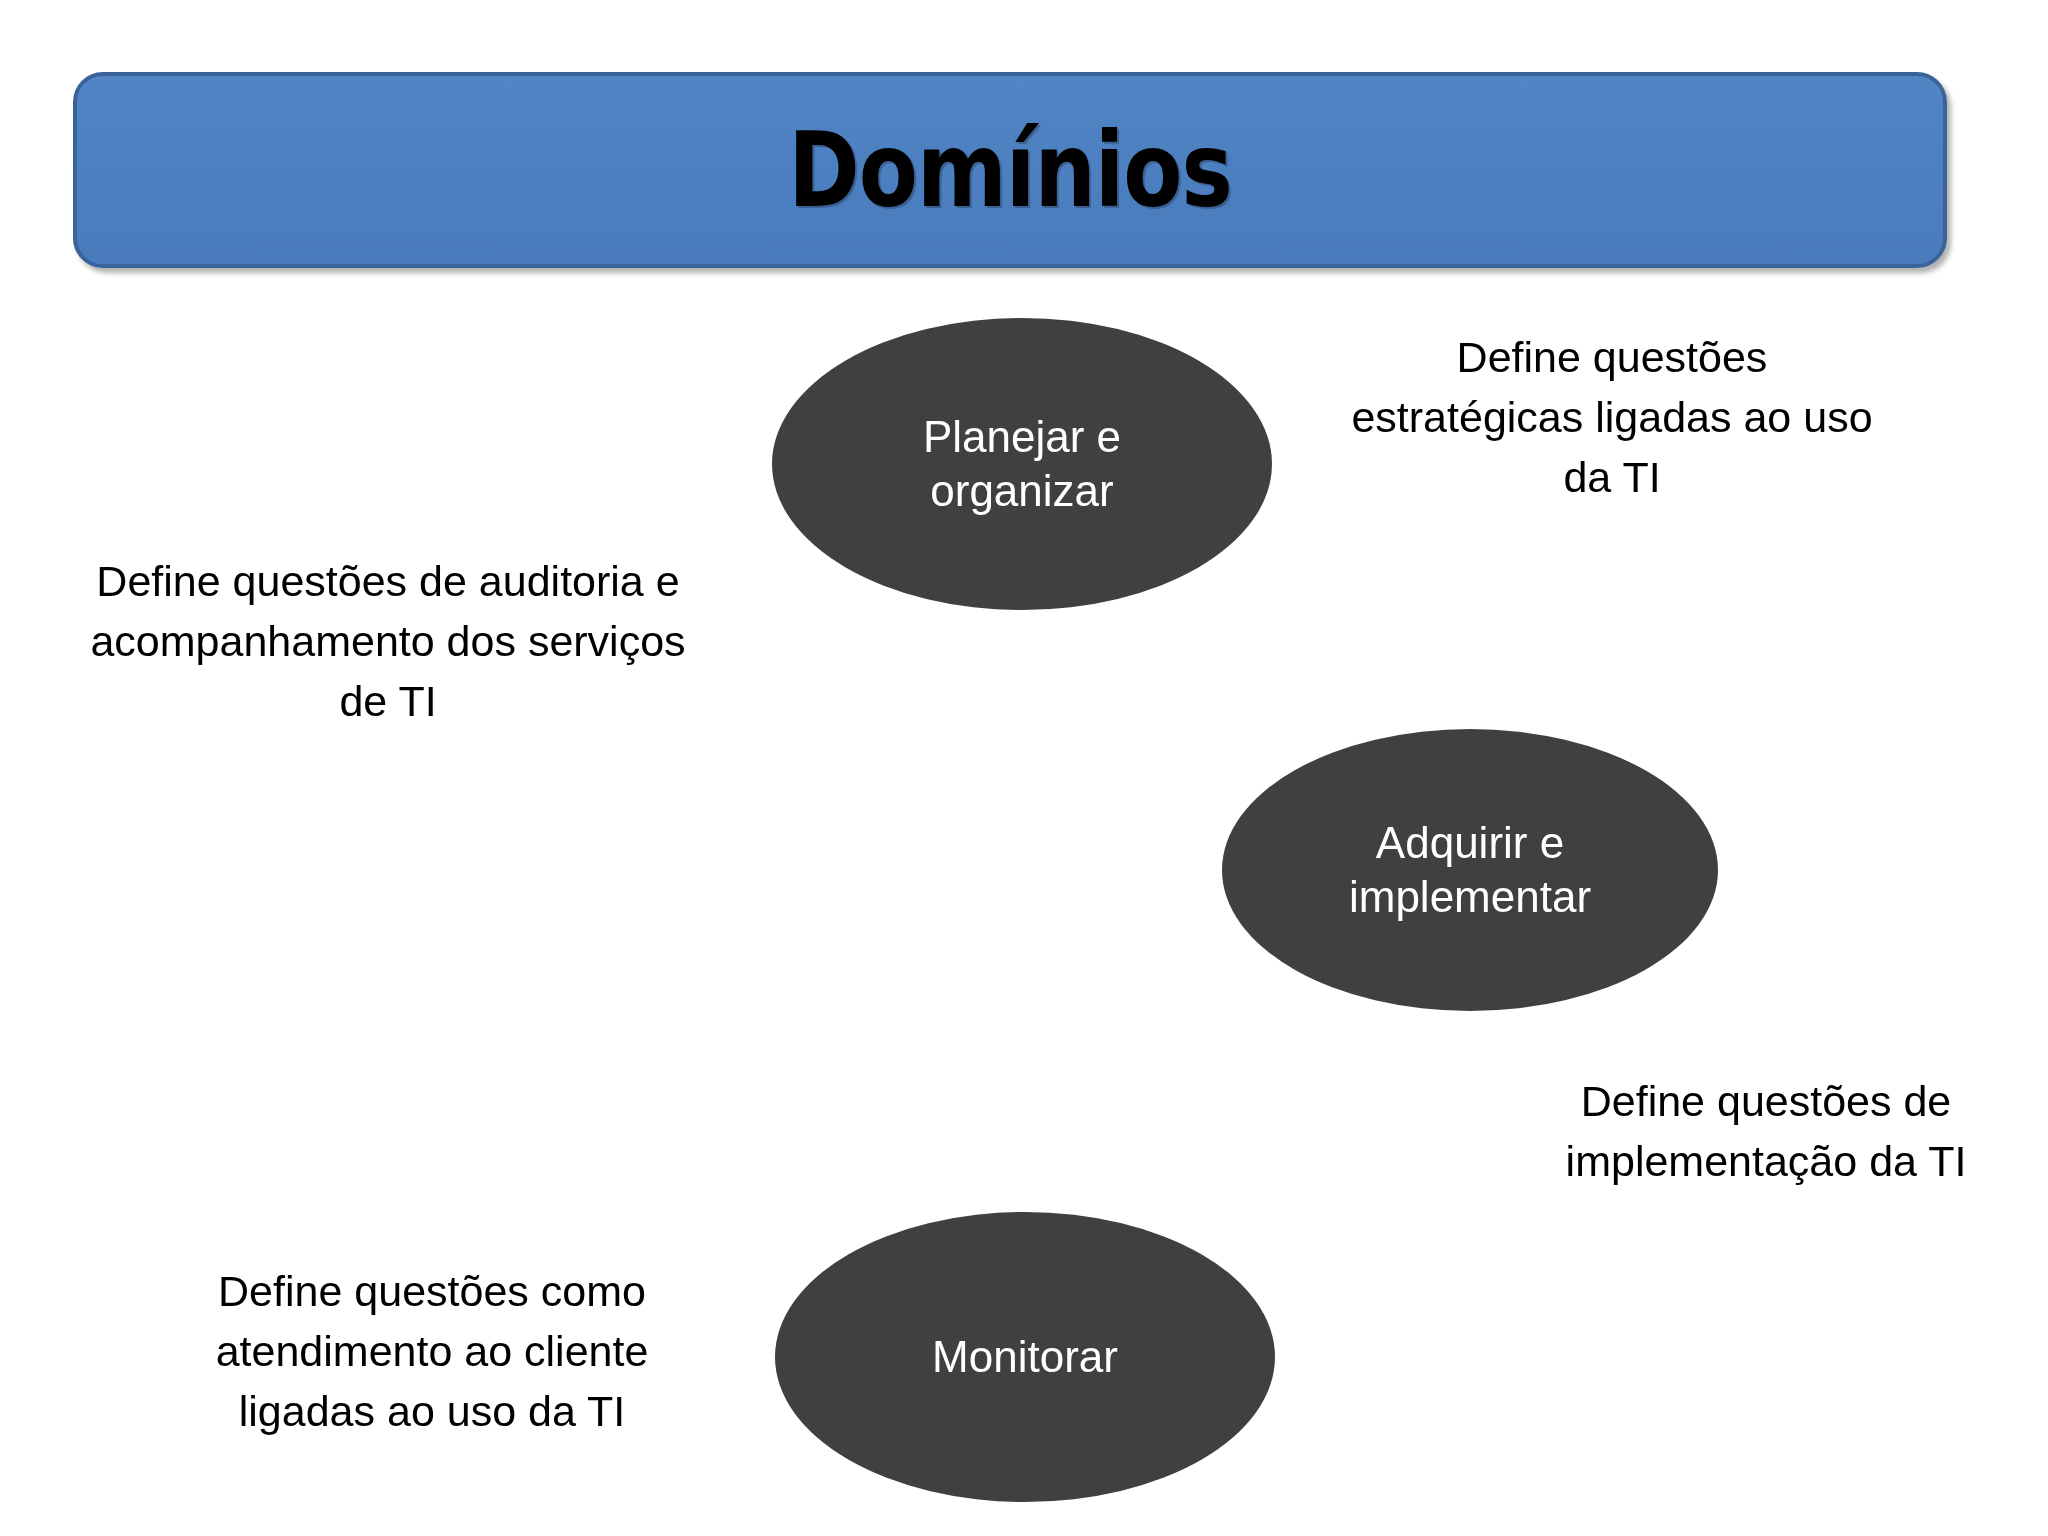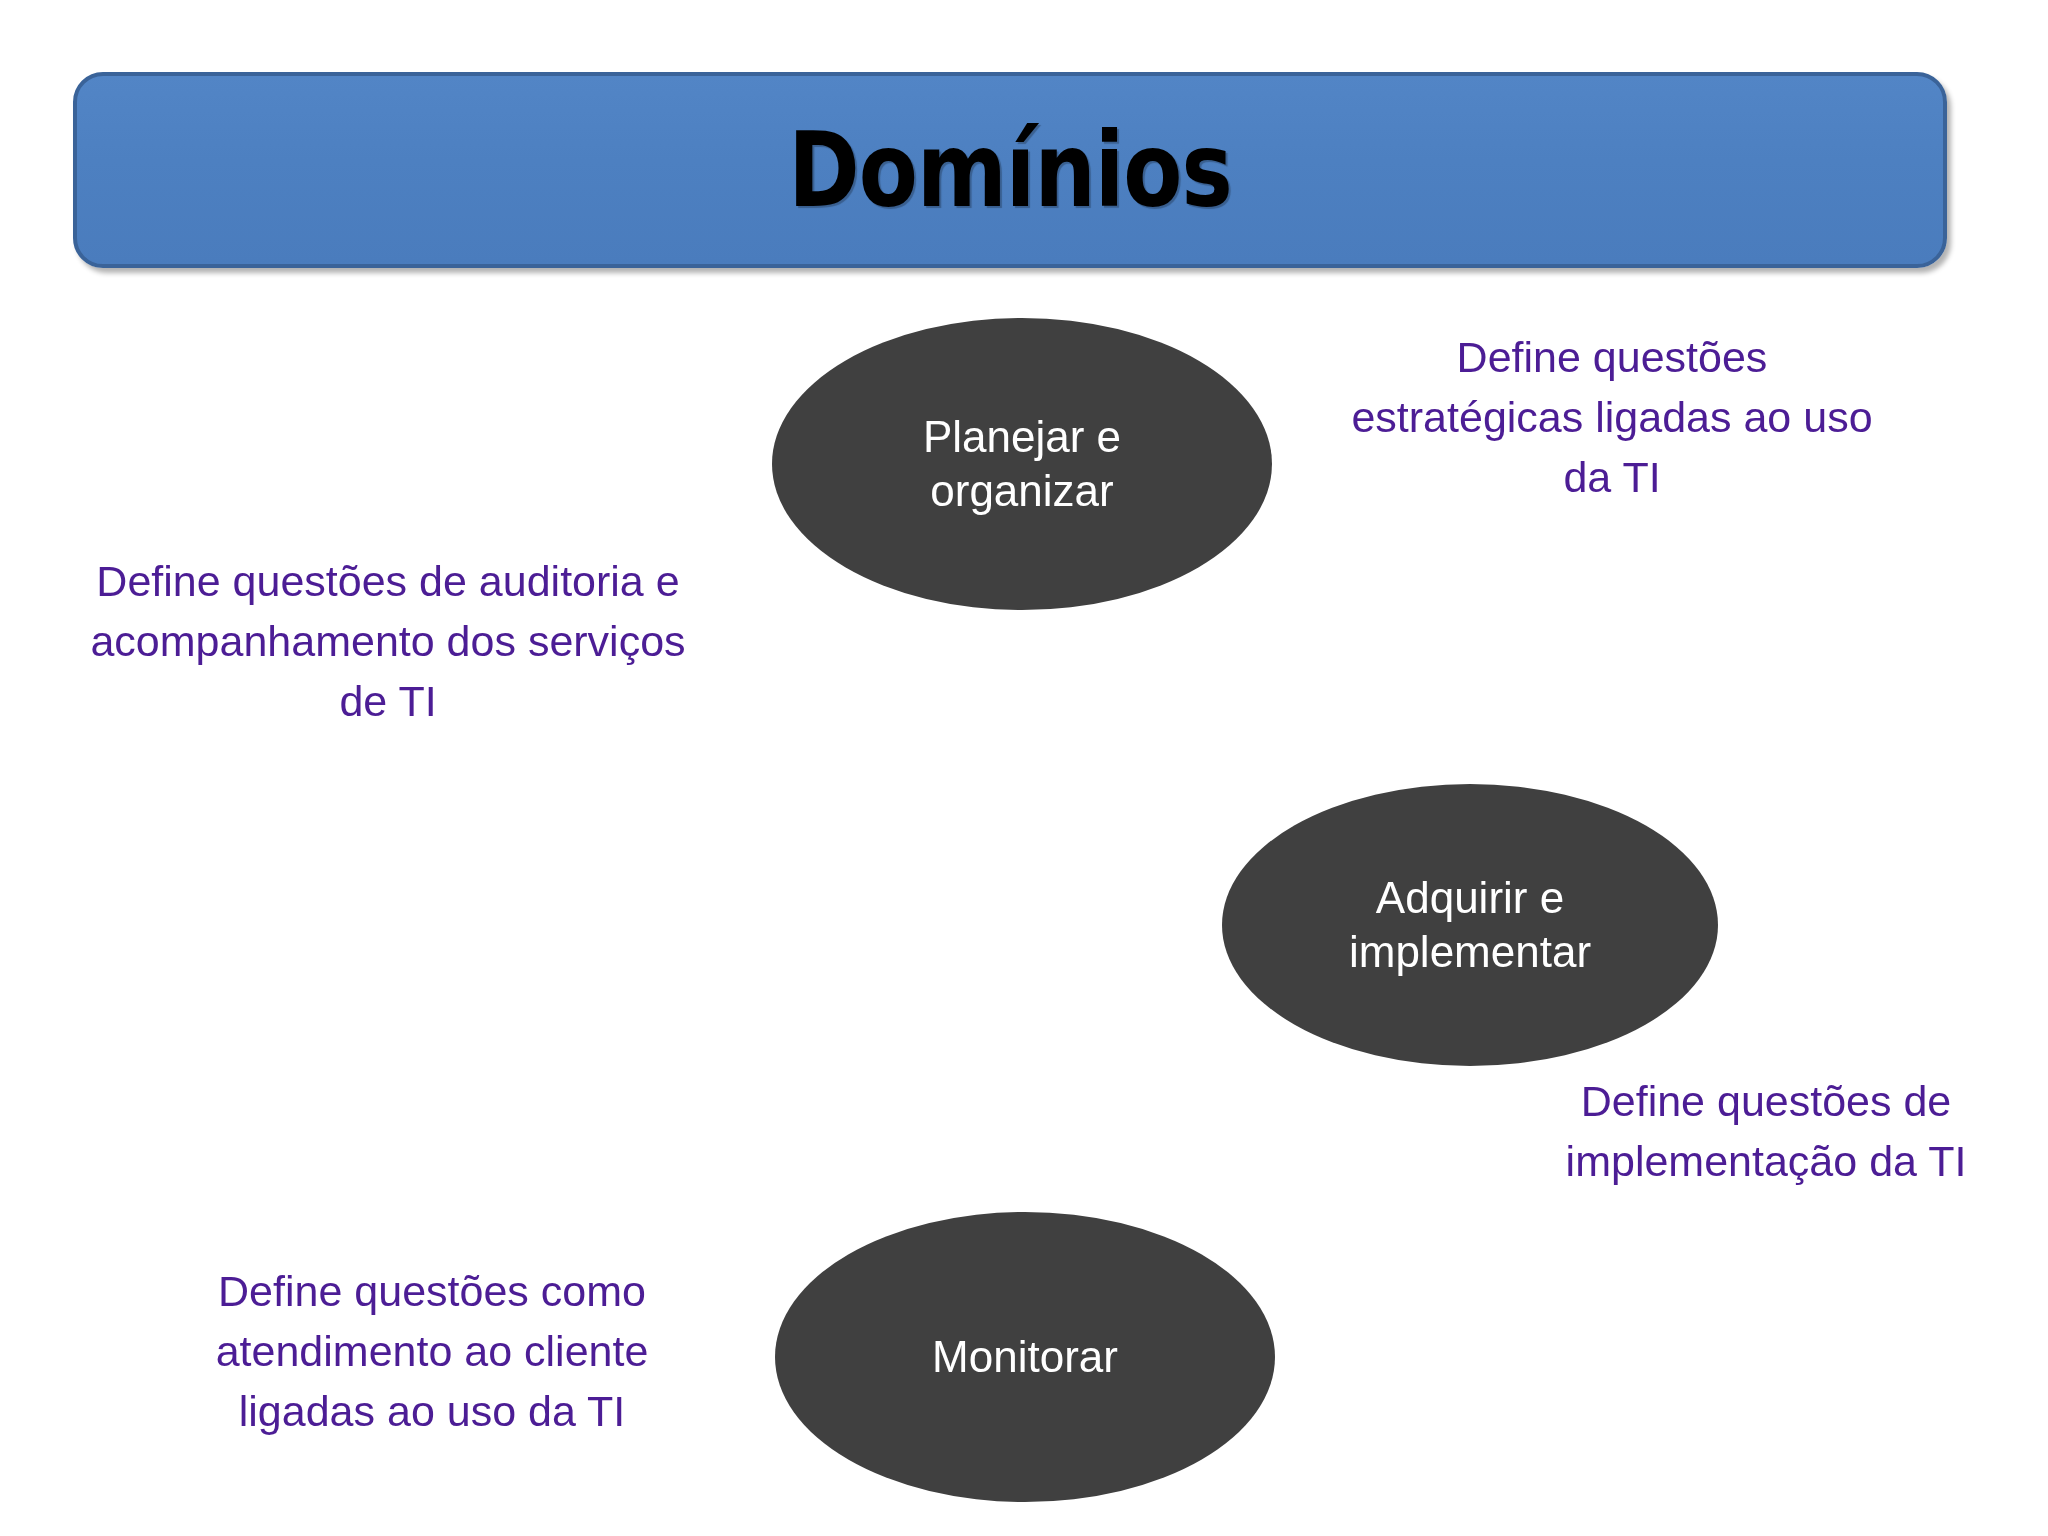--- a/index.html
+++ b/index.html
@@ -63,27 +63,27 @@
     color: #ffffff;
     font-size: 44px;
     line-height: 1.22;
     font-weight: normal;
     padding: 0 40px;
     white-space: pre-line;
   }
 
   #ellipse-planejar  { left: 772px;  top: 318px;  width: 500px; height: 292px; }
   #ellipse-monitorar { left: 332px;  top: 762px;  width: 506px; height: 284px; }
-  #ellipse-adquirir  { left: 1222px; top: 784px;  width: 496px; height: 282px; }
+  #ellipse-adquirir  { left: 1222px; top: 729px;  width: 496px; height: 282px; }
   #ellipse-executar  { left: 775px;  top: 1212px; width: 500px; height: 290px; }
 
   
   .caption {
     position: absolute;
-    color: #4c1d95;
+    color: #000000;
     font-size: 43px;
     line-height: 1.39;
     text-align: center;
     white-space: pre-line;
   }
 
   #caption-estrategicas  { left: 1312px; top: 328px;  width: 600px; }
   #caption-auditoria     { left: 38px;   top: 552px;  width: 700px; }
   #caption-implementacao { left: 1528px; top: 1072px; width: 476px; }
   #caption-atendimento   { left: 162px;  top: 1262px; width: 540px; }

